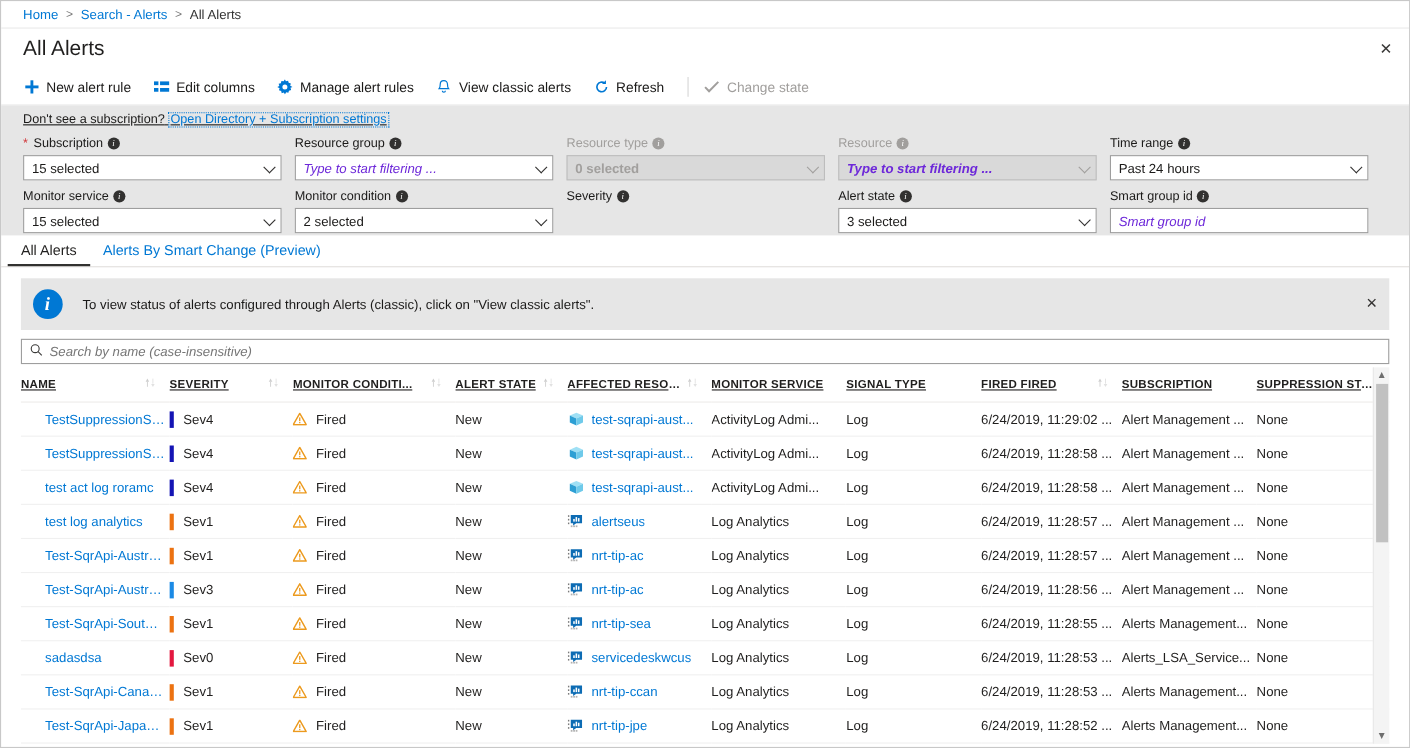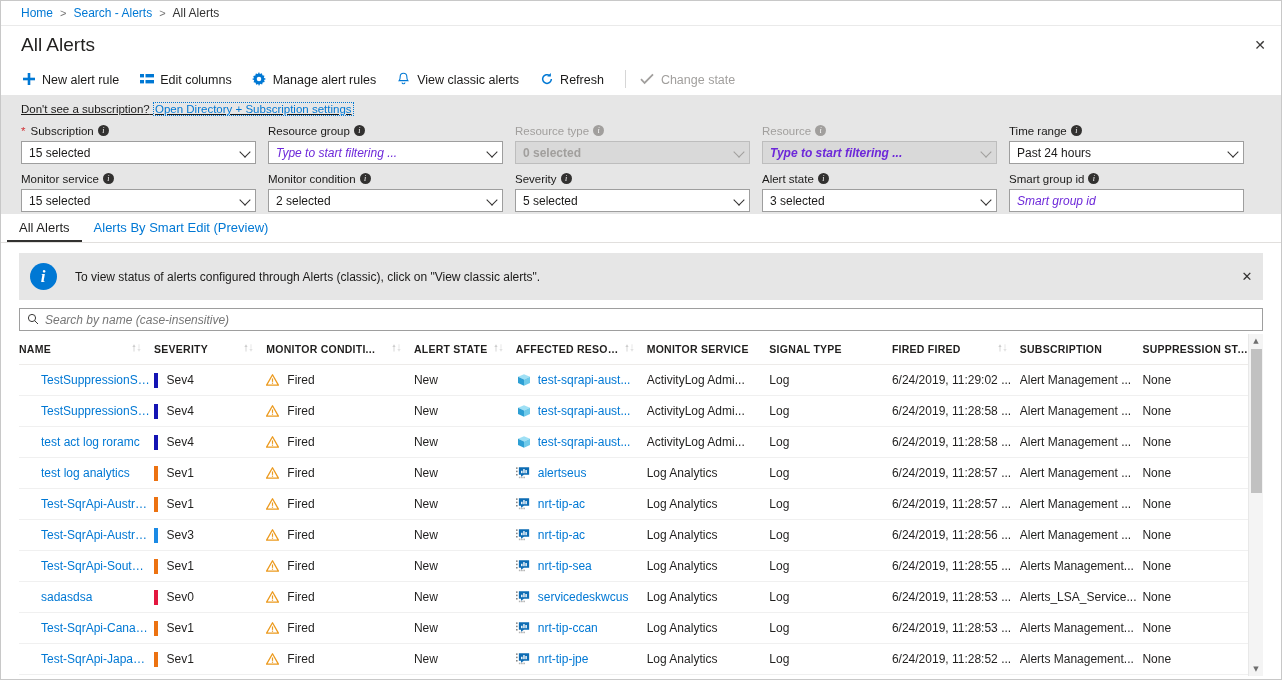--- a/index.html
+++ b/index.html
@@ -160,21 +160,21 @@
   table { border-collapse: collapse; width: 100%; table-layout: fixed; }
   thead th {
     text-align: left;
     font-size: 10.5px; font-weight: bold; color: #201f1e;
     letter-spacing: .25px;
     padding: 9px 4px 9px 0;
     border-bottom: 1px solid #edebe9;
     white-space: nowrap; overflow: hidden;
     vertical-align: middle;
   }
-  .th-in { display: flex; align-items: center; justify-content: space-between; padding-right: 8px; gap: 4px; }
+  .th-in { display: flex; align-items: center; justify-content: space-between; padding-right: 8px; gap: 4px; text-decoration: underline; }
   .th-in span.lbl { overflow: hidden; text-overflow: ellipsis; white-space: nowrap; }
   .sorter { flex: 0 0 auto; opacity: .55; }
   tbody td {
     font-size: 12px; color: #201f1e;
     padding: 0 4px 0 0; height: 31px;
     border-bottom: 1px solid #f0f0f0;
     white-space: nowrap; overflow: hidden; text-overflow: ellipsis;
     vertical-align: middle;
   }
   .link { color: #0078d4; cursor: pointer; overflow:hidden; text-overflow: ellipsis; white-space: nowrap; display:block; }
@@ -354,24 +354,20 @@
           <div class="fctl">
             <span>2 selected</span>
             <span class="caret"></span>
           </div>
         </div>
         <div class="fcell">
           <div class="flabel">
             <span>Severity</span>
             <span class="info-dot">i</span>
           </div>
-          <div class="fctl">
-            <span>5 selected</span>
-            <span class="caret"></span>
-          </div>
         </div>
         <div class="fcell">
           <div class="flabel">
             <span>Alert state</span>
             <span class="info-dot">i</span>
           </div>
           <div class="fctl">
             <span>3 selected</span>
             <span class="caret"></span>
           </div>
@@ -386,21 +382,21 @@
           </div>
         </div>
       </div>
   </div>
 
   <div class="tabs" id="tabs">
       <div class="tab active">
         <span>All Alerts</span>
       </div>
       <div class="tab">
-        <span>Alerts By Smart Edit (Preview)</span>
+        <span>Alerts By Smart Change (Preview)</span>
       </div>
     </div>
 
   <div class="content">
 
     <div class="banner">
       <div class="banner-ico">
         <div class="icircle">i</div>
       </div>
       <div class="banner-txt">To view status of alerts configured through Alerts (classic), click on "View classic alerts".</div>

